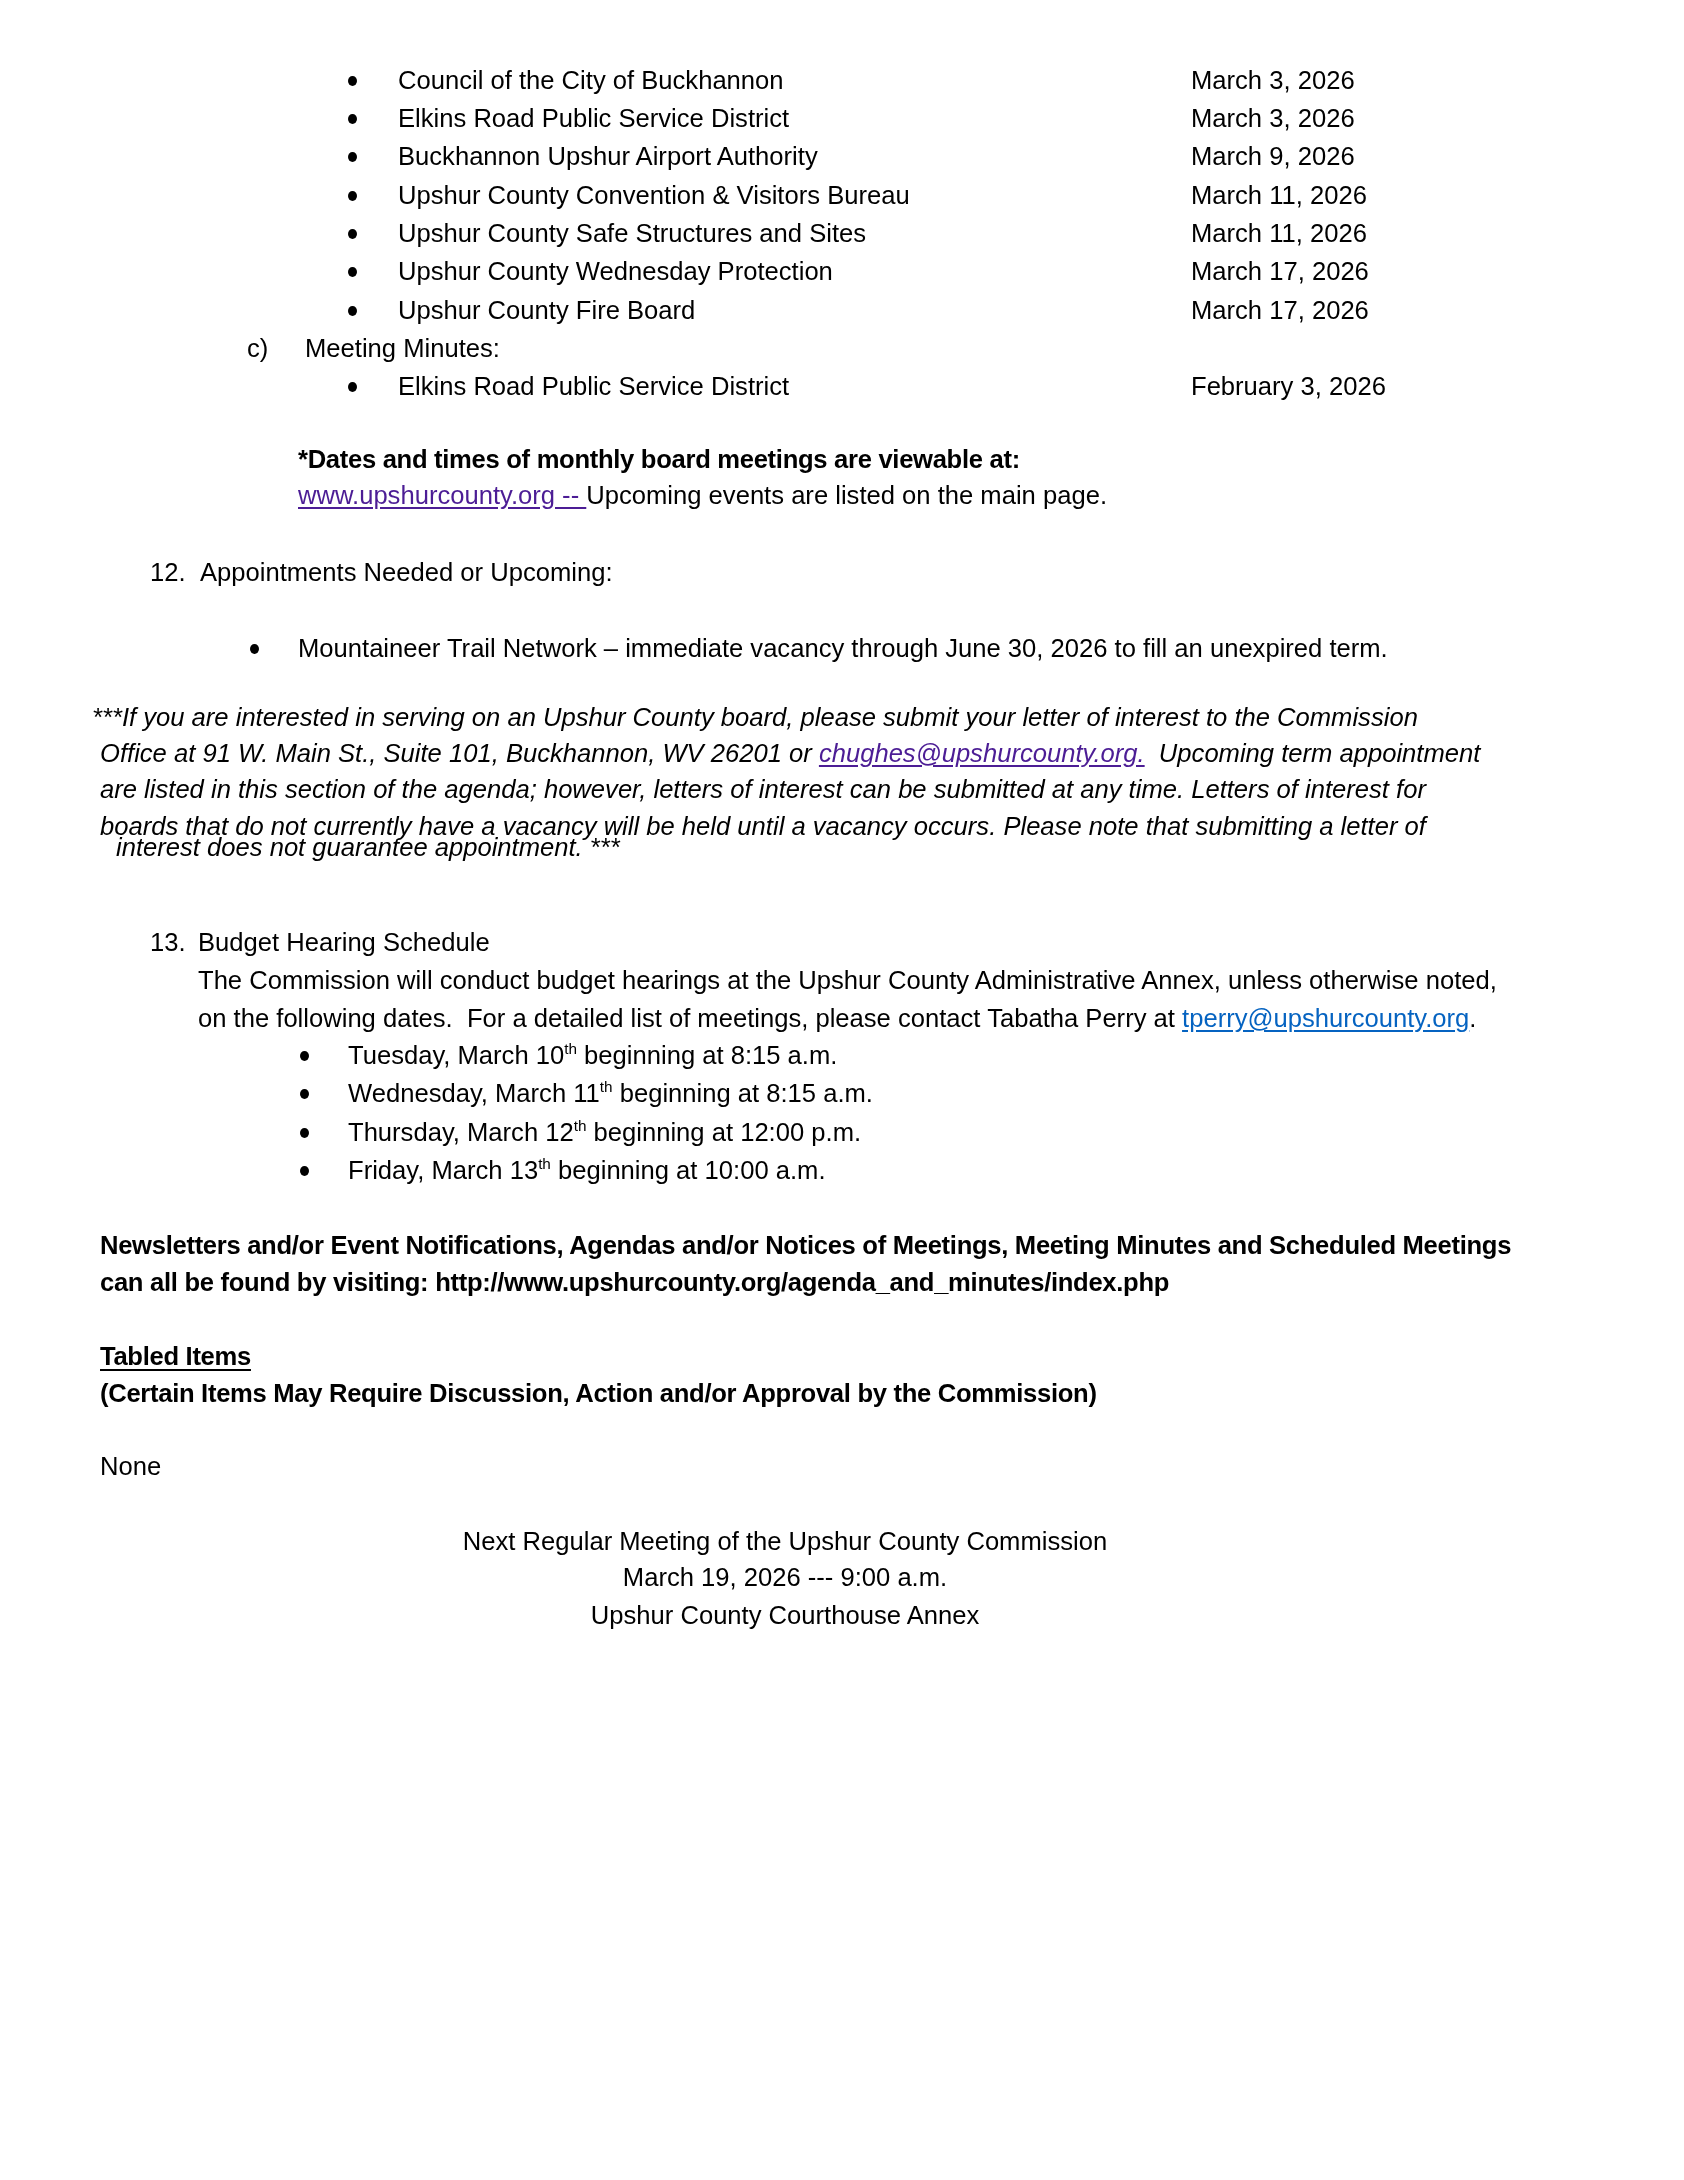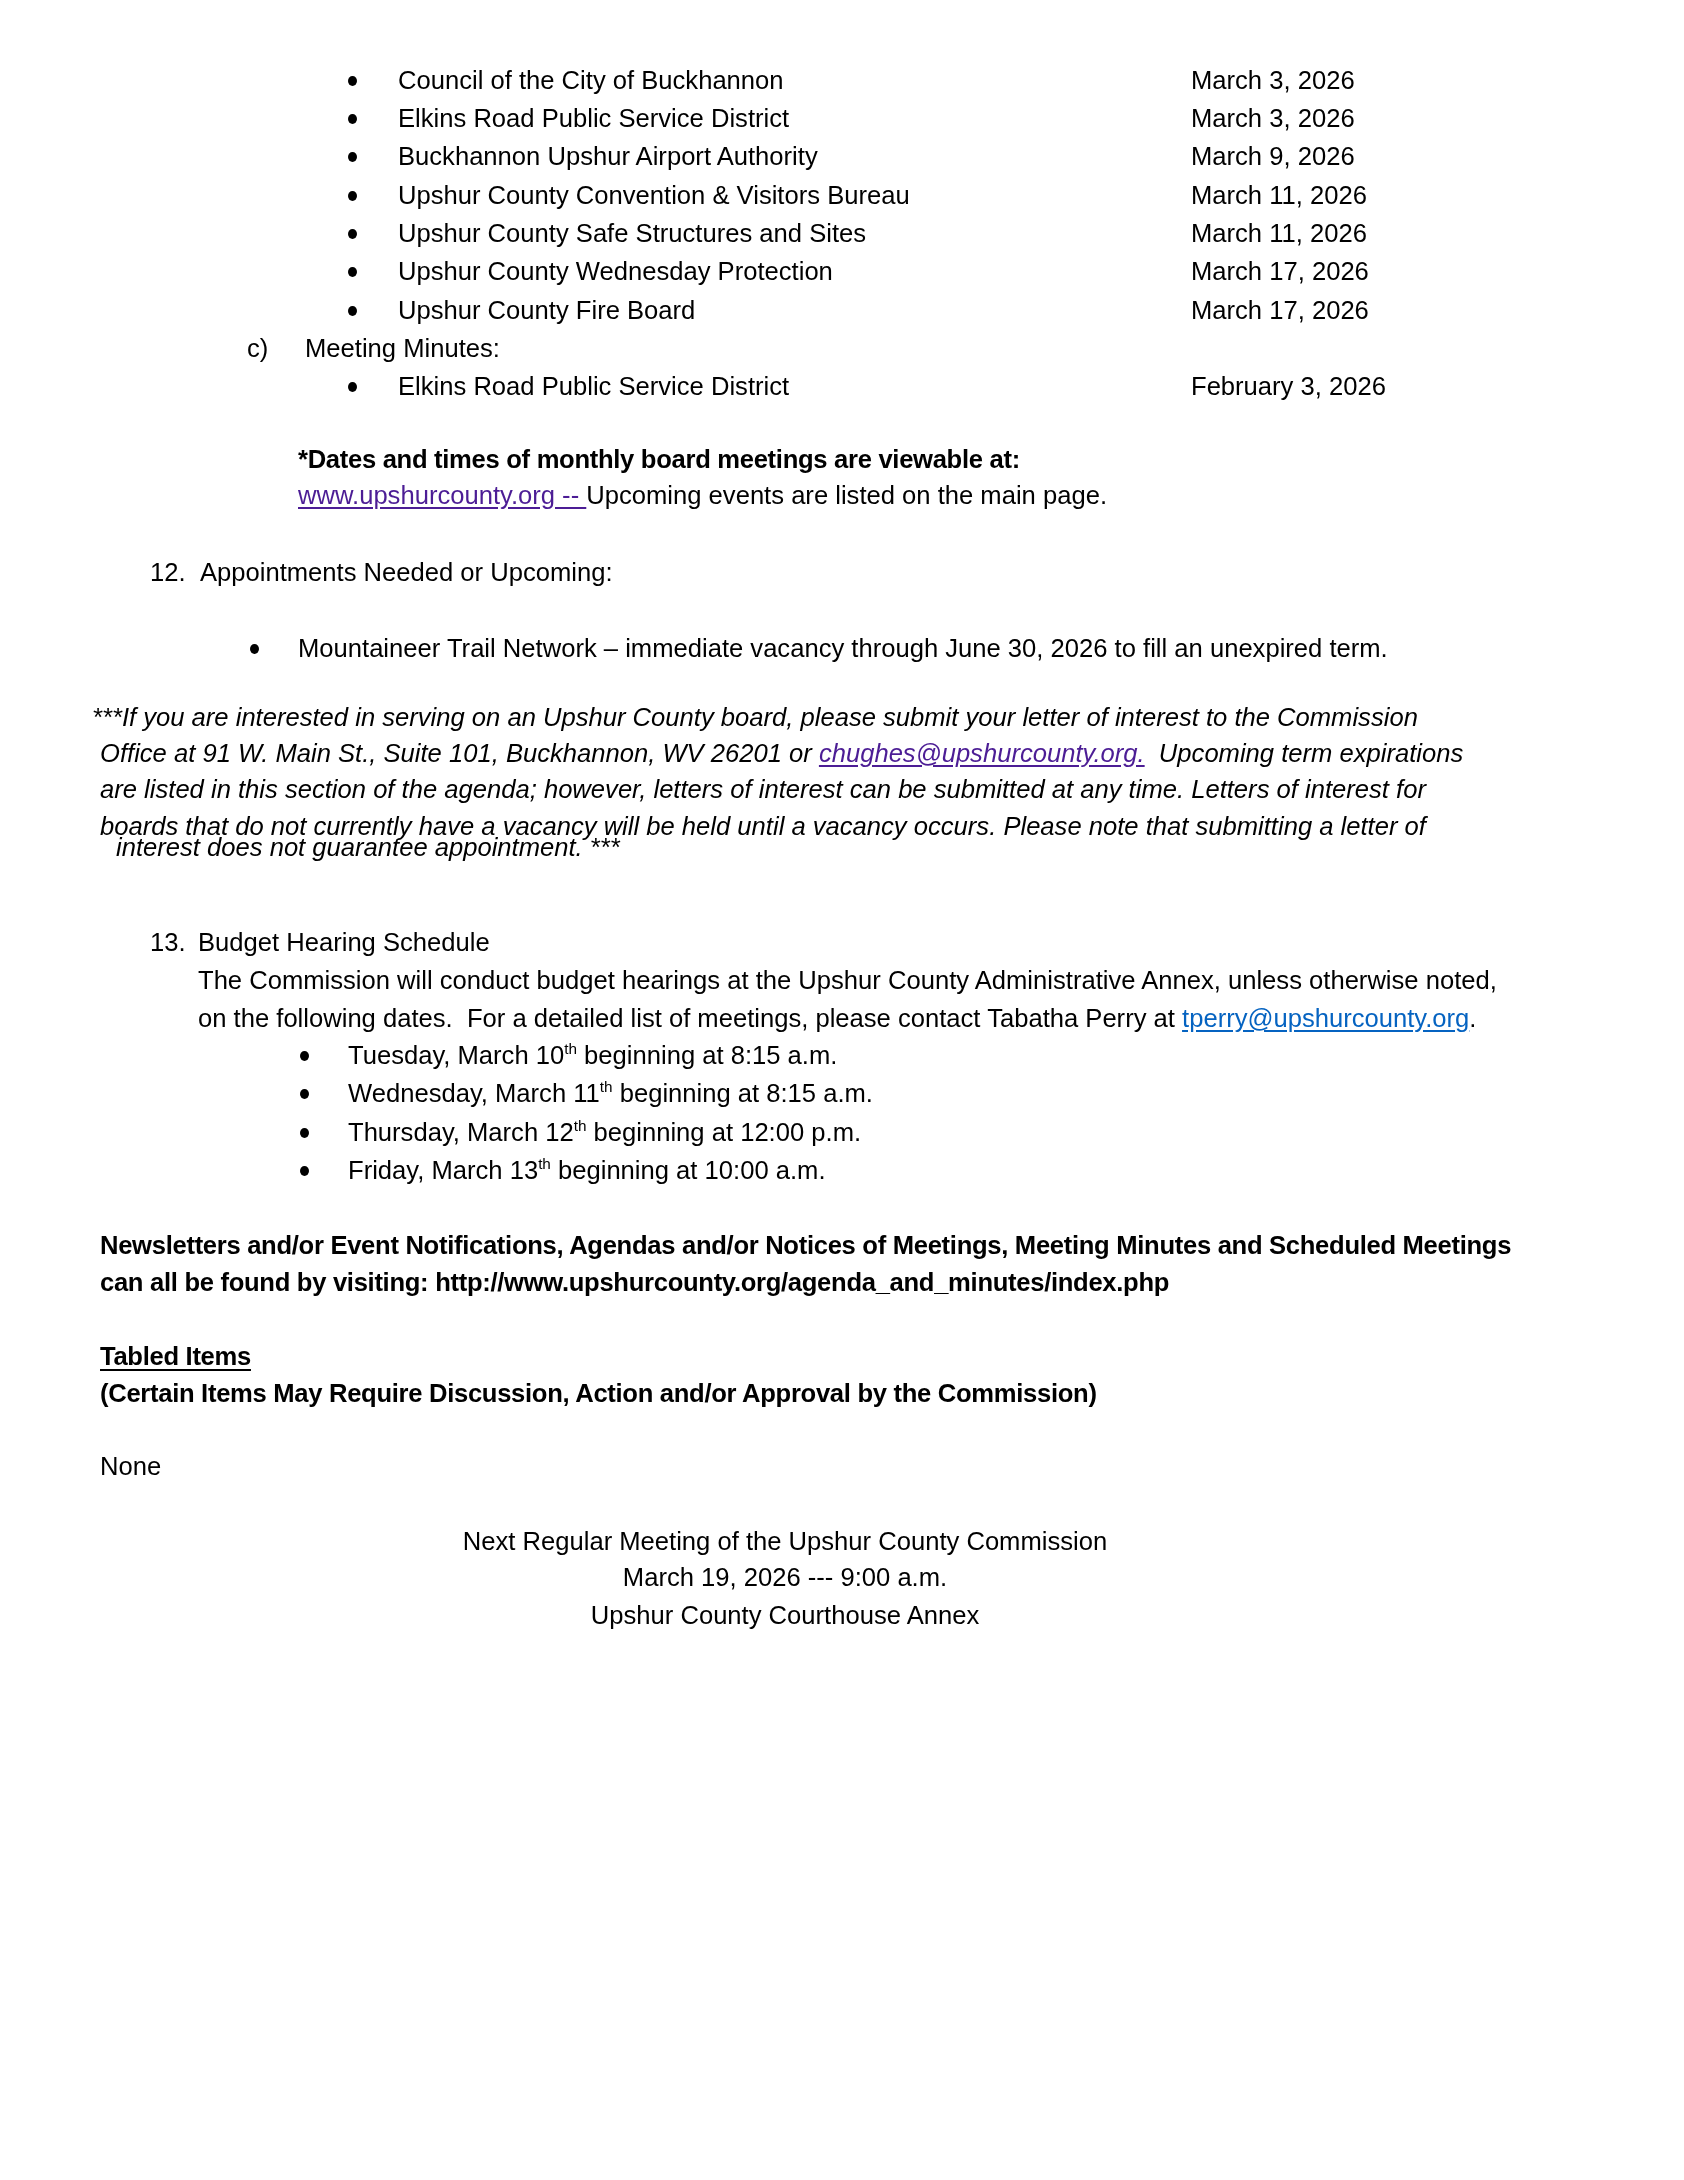--- a/index.html
+++ b/index.html
@@ -66,21 +66,21 @@
 <div>
   <div class="line" style="left:150px; top:557px;">12.</div>
   <div class="line" style="left:200px; top:557px;">Appointments Needed or Upcoming:</div>
   <div class="bullet" style="left:250px; top:644px;"></div>
   <div class="line" style="left:298px; top:633px;">Mountaineer Trail Network – immediate vacancy through June 30, 2026 to fill an unexpired term.</div>
 </div>
 
 <div>
   <div class="line italic" style="left:92px; top:702px;">***If you are interested in serving on an Upshur County board, please submit your letter of interest to the Commission</div>
   <div class="line italic" style="left:100px; top:738px;">
-    <span>Office at 91 W. Main St., Suite 101, Buckhannon, WV 26201 or </span><span class="link">chughes@upshurcounty.org.</span><span style="white-space:pre;">  Upcoming term expirations</span>
+    <span>Office at 91 W. Main St., Suite 101, Buckhannon, WV 26201 or </span><span class="link">chughes@upshurcounty.org.</span><span style="white-space:pre;">  Upcoming term appointment</span>
   </div>
   <div class="line italic" style="left:100px; top:774px;">are listed in this section of the agenda; however, letters of interest can be submitted at any time.  Letters of interest for</div>
   <div class="line italic" style="left:100px; top:811px;">boards that do not currently have a vacancy will be held until a vacancy occurs.  Please note that submitting a letter of</div>
   <div class="line italic" style="left:100px; top:832px;margin-left:16px;">interest does not guarantee appointment. ***</div>
 </div>
 
 <div>
   <div class="line" style="left:150px; top:927px;">13.</div>
   <div class="line" style="left:198px; top:927px;">Budget Hearing Schedule</div>
   <div class="line" style="left:198px; top:965px;">The Commission will conduct budget hearings at the Upshur County Administrative Annex, unless otherwise noted,</div>

